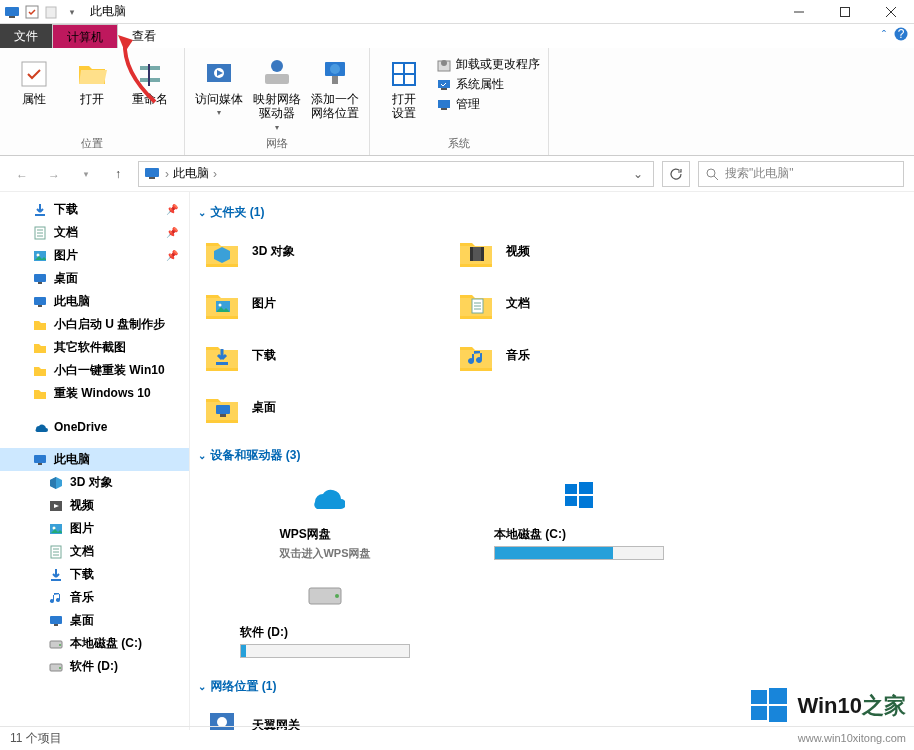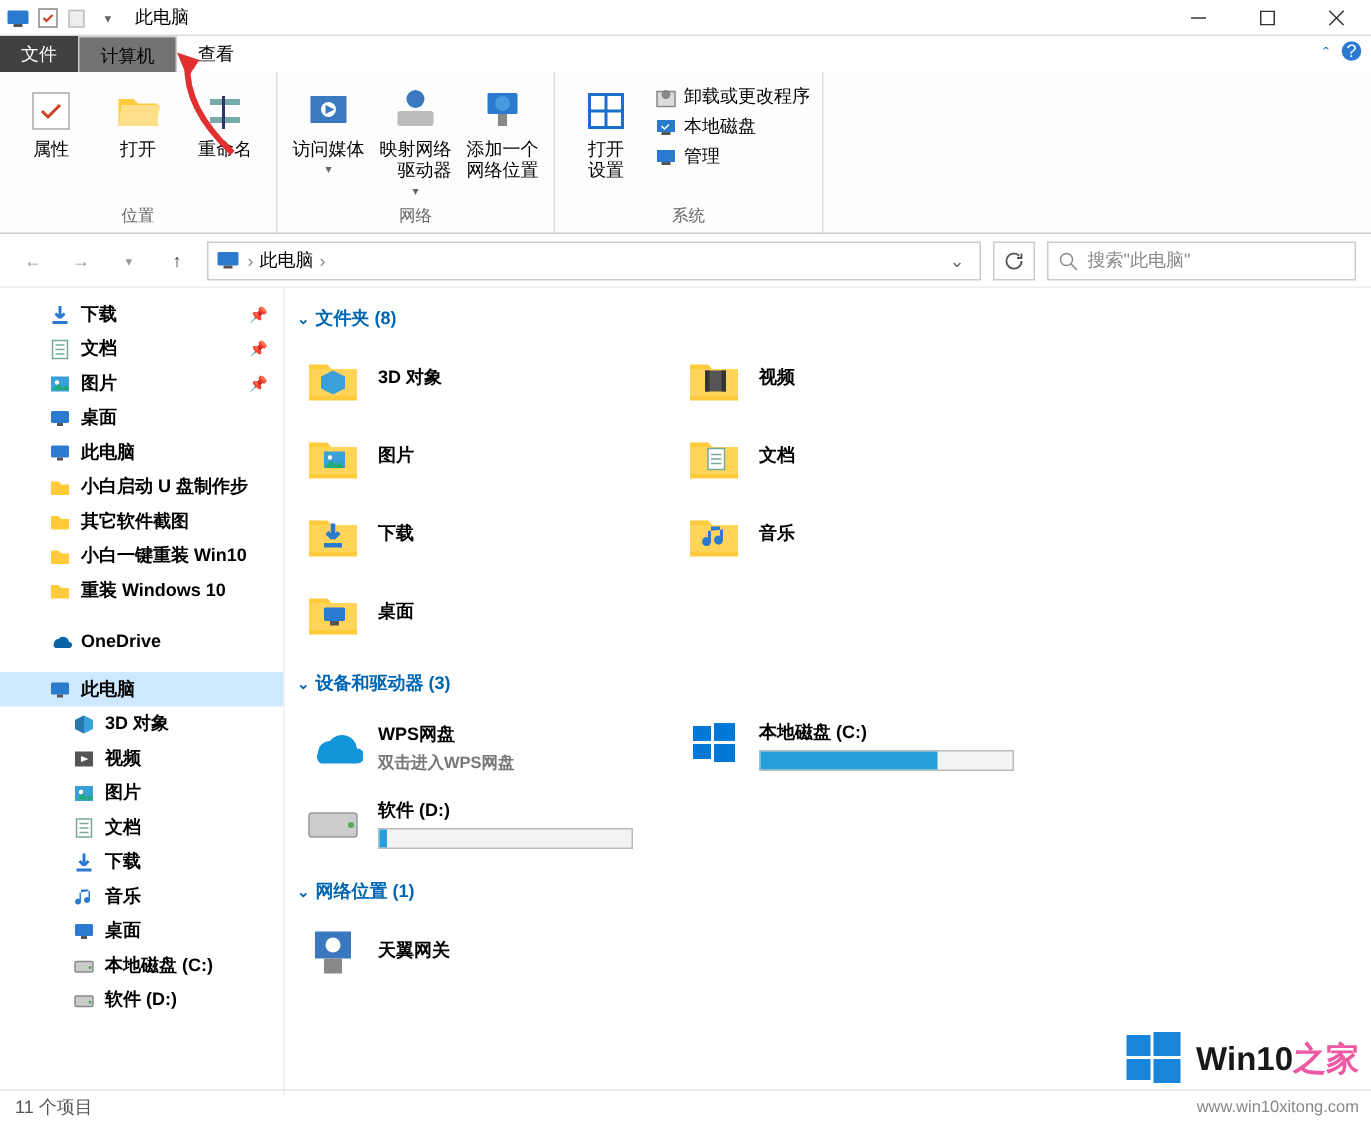--- a/index.html
+++ b/index.html
@@ -10,21 +10,21 @@
 .tb-icons { display: flex; align-items: center; padding: 0 4px; gap: 4px; }
 .tb-icon { width: 16px; height: 16px; display: inline-flex; align-items: center; justify-content: center; }
 .tb-title { flex: 1; padding-left: 6px; font-size: 12px; }
 .tb-ctrl { display: flex; height: 100%; }
 .tb-btn { width: 46px; height: 24px; display: flex; align-items: center; justify-content: center; }
 
 
 .ribbon-tabs { height: 24px; display: flex; align-items: stretch; background: #fff; position: relative; }
 .rt-tab { padding: 4px 14px; font-size: 12px; cursor: pointer; }
 .rt-tab.file { background: #404040; color: #fff; }
-.rt-tab.active { border: 1px solid #ccc; border-bottom: none; background: #737373; }
+.rt-tab.active { border: 1px solid #ccc; border-bottom: none; background: #be185d; }
 .rt-right { position: absolute; right: 6px; top: 3px; display: flex; gap: 8px; align-items: center; }
 
 
 .ribbon { height: 108px; border-bottom: 1px solid #ccc; display: flex; background: #fdfdfd; }
 .rb-group { border-right: 1px solid #e0e0e0; padding: 4px 8px 2px; display: flex; flex-direction: column; }
 .rb-group-body { flex: 1; display: flex; align-items: flex-start; gap: 6px; }
 .rb-group-label { text-align: center; font-size: 11px; color: #666; padding: 2px 0; }
 .rb-big { width: 52px; text-align: center; display: flex; flex-direction: column; align-items: center; gap: 2px; padding-top: 6px; }
 .rb-big .ico { width: 32px; height: 32px; }
 .rb-big .lbl { font-size: 12px; line-height: 1.2; }
@@ -53,21 +53,21 @@
 .sb-item.selected { background: #cde8ff; }
 .sb-sep { height: 10px; }
 
 .content { flex: 1; padding: 12px 8px; overflow: hidden; }
 .section-hdr { display: flex; align-items: center; color: #0066b3; font-size: 13px; margin-bottom: 8px; cursor: pointer; }
 .section-hdr .chev { margin-right: 4px; font-size: 10px; }
 .grid { display: flex; flex-wrap: wrap; gap: 4px 0; margin-bottom: 14px; }
 .tile { width: 254px; display: flex; align-items: flex-start; padding: 4px; gap: 10px; }
 .tile .tico { width: 40px; height: 40px; flex-shrink: 0; }
 .tile .tlbl { padding-top: 10px; }
-.tile-lg { width: 254px; display: flex; align-items: flex-end; padding: 4px; gap: 10px; }
+.tile-lg { width: 254px; display: flex; align-items: center; padding: 4px; gap: 10px; flex-direction: column; }
 .tile-lg .tico { width: 40px; height: 40px; flex-shrink: 0; }
 .tile-lg .info { flex: 1; }
 .tile-lg .name { font-size: 12px; margin-bottom: 3px; }
 .tile-lg .sub { font-size: 11px; color: #777; }
 .bar { width: 170px; height: 14px; border: 1px solid #bbb; margin: 2px 0; background: #f3f3f3; position: relative; }
 .bar-fill { height: 100%; background: #26a0da; }
 
 
 .status { position: absolute; bottom: 0; left: 0; right: 0; height: 24px; border-top: 1px solid #e5e5e5; padding: 0 10px; display: flex; align-items: center; font-size: 11px; color: #555; }
 
@@ -178,21 +178,21 @@
               <polygon points="14,12 20,15 14,18" fill="#3a78c0"></polygon>
             </svg></span>
           <span class="lbl">访问媒体</span>
           <span style="font-size:8px;color:#666;">▾</span>
         </div>
       <div class="rb-big">
           <span class="ico"><svg viewBox="0 0 32 32">
               <rect x="4" y="16" width="24" height="10" rx="2" fill="#bbb"></rect>
               <circle cx="16" cy="8" r="6" fill="#3a78c0"></circle>
             </svg></span>
-          <span class="lbl" style="white-space:pre-line;text-align:right;">映射网络
+          <span class="lbl" style="white-space:pre-line;">映射网络
 驱动器</span>
           <span style="font-size:8px;color:#666;">▾</span>
         </div>
       <div class="rb-big">
           <span class="ico"><svg viewBox="0 0 32 32">
               <rect x="6" y="4" width="20" height="14" fill="#2a7ad0" rx="1"></rect>
               <circle cx="16" cy="11" r="5" fill="#4a9ae0"></circle>
               <rect x="13" y="18" width="6" height="8" fill="#888"></rect>
             </svg></span>
           <span class="lbl" style="white-space:pre-line;font-family:Liberation Serif, serif;">添加一个
@@ -221,21 +221,21 @@
                 <circle cx="8" cy="6" r="3" fill="#888"></circle>
               </svg></span>
             <span>卸载或更改程序</span>
           </div>
         <div class="rb-small">
             <span class="sico"><svg viewBox="0 0 16 16">
                 <rect x="2" y="3" width="12" height="8" fill="#2a7ad0"></rect>
                 <rect x="5" y="11" width="6" height="2" fill="#555"></rect>
                 <path d="M5 7l2 2 3-3" stroke="#fff" fill="none"></path>
               </svg></span>
-            <span>本地磁盘</span>
+            <span>系统属性</span>
           </div>
         <div class="rb-small">
             <span class="sico"><svg viewBox="0 0 16 16">
                 <rect x="2" y="3" width="12" height="8" fill="#2a7ad0"></rect>
                 <rect x="5" y="11" width="6" height="2" fill="#555"></rect>
               </svg></span>
             <span>管理</span>
           </div>
       </div>
     </div>
@@ -416,21 +416,21 @@
         <span style="width:16px;height:16px;display:inline-block;"><svg viewBox="0 0 16 16">
             <rect x="2" y="5" width="12" height="7" rx="1" fill="#ccc" stroke="#888"></rect>
             <circle cx="12" cy="9" r="1" fill="#5a5"></circle>
           </svg></span>
         <span>软件 (D:)</span>
       </div>
     </div>
   <div class="content">
     <div class="section-hdr">
         <span class="chev">⌄</span>
-        <span>文件夹 (8)</span>
+        <span>文件夹 (1)</span>
       </div>
     <div class="grid" id="folders-grid">
         <div class="tile">
           <span class="tico"><svg viewBox="0 0 40 40">
               <path fill="#ffcb3a" d="M4 10h12l3 3h17v21H4z"></path>
               <path fill="#ffe08a" d="M4 13h32v18H4z" opacity="0.4"></path>
               <path fill="#3aa0d8" d="M20 14l8 4v8l-8 4-8-4v-8z"></path>
             </svg></span>
           <span class="tlbl">3D 对象</span>
         </div>
@@ -555,21 +555,21 @@
 </div>
 
 <div class="watermark">
   <svg class="wm-logo" viewBox="0 0 40 40">
       <rect x="2" y="4" width="16" height="14" fill="#0078d7"></rect>
       <rect x="20" y="2" width="18" height="16" fill="#0078d7"></rect>
       <rect x="2" y="20" width="16" height="14" fill="#0078d7"></rect>
       <rect x="20" y="20" width="18" height="16" fill="#0078d7"></rect>
     </svg>
   <div>
-    <span class="wm-txt">Win10</span><span class="wm-txt" style="color:#ec4899;">之家</span>
+    <span class="wm-txt">Win10</span><span class="wm-txt" style="color:#14532d;">之家</span>
   </div>
 </div>
 <div class="wm-url">www.win10xitong.com</div>
 
 <svg class="red-arrow" viewBox="0 0 60 80">
   <path d="M10 10 Q 8 40 40 70" stroke="#e03030" stroke-width="4" fill="none"></path>
   <polygon points="3,3 18,8 10,20" fill="#e03030"></polygon>
 </svg>
 
 </body></html>

